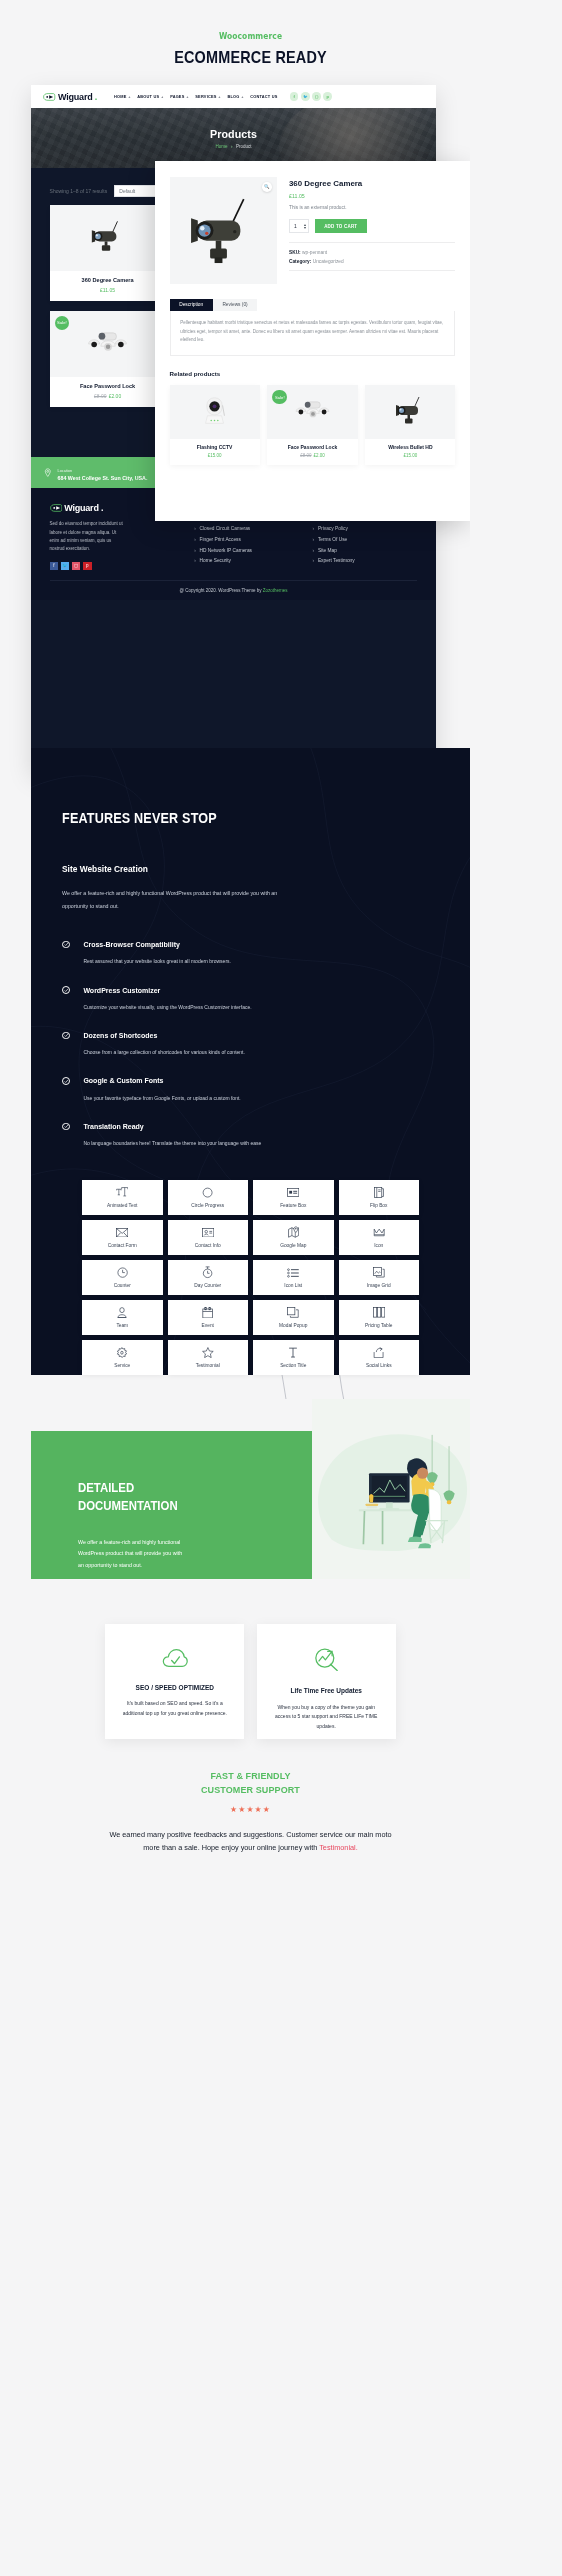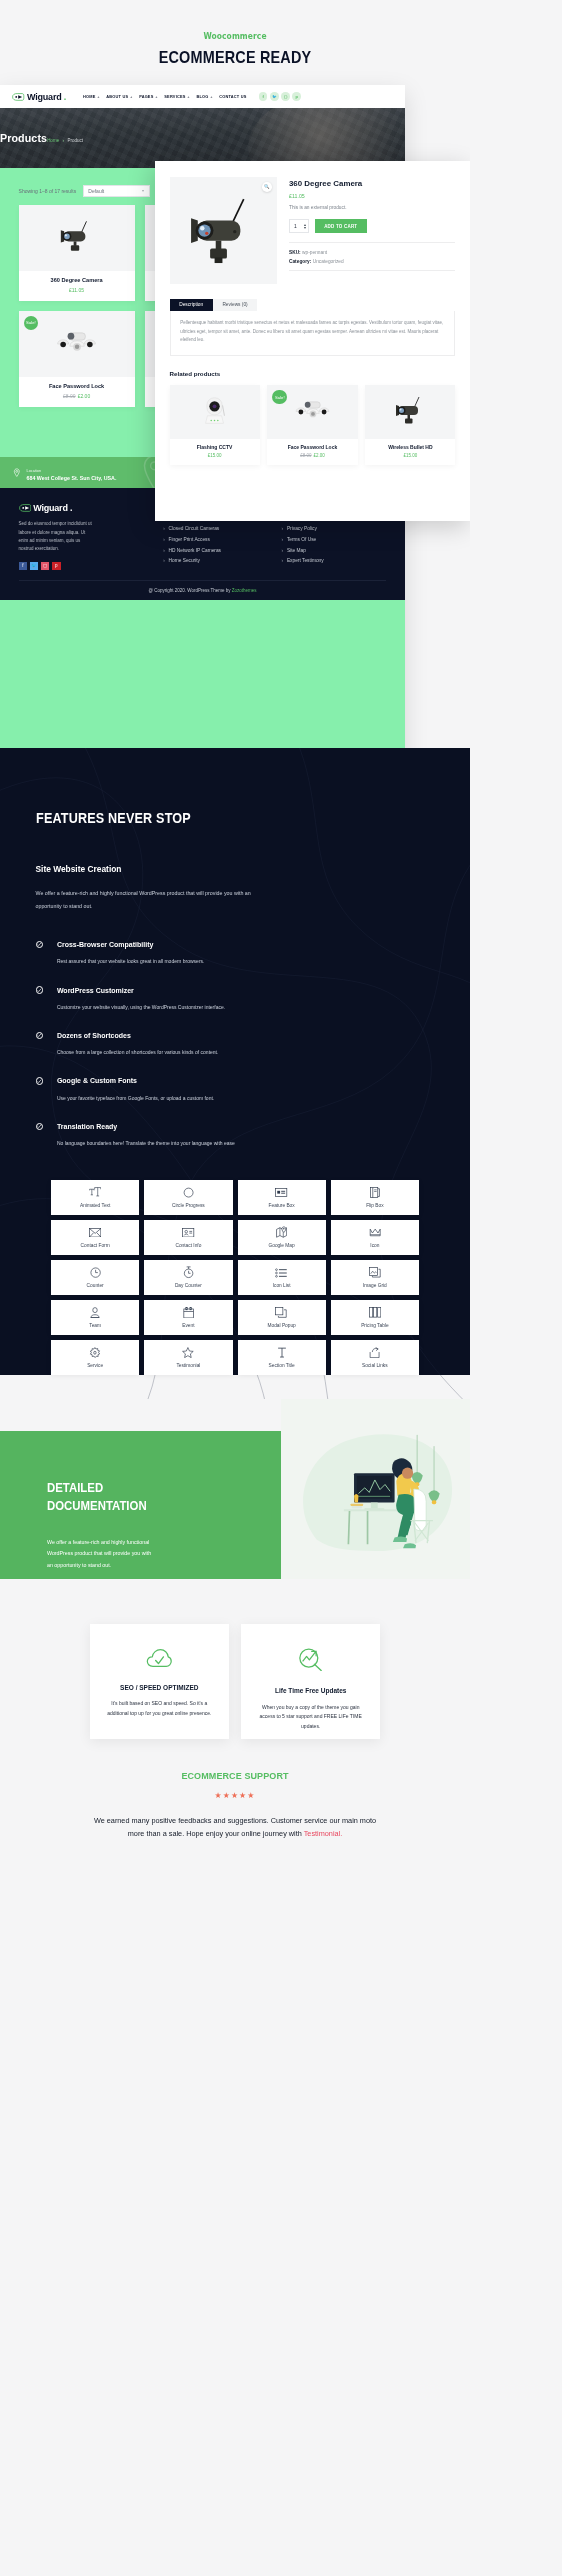--- a/index.html
+++ b/index.html
@@ -3,40 +3,40 @@
 <meta charset="utf-8">
 <style>
   * { box-sizing: border-box; margin: 0; padding: 0; }
   body {
     width: 562px;
     background: #f5f5f6;
     font-family: "Liberation Sans", sans-serif;
     color: #101828;
     -webkit-font-smoothing: antialiased;
   }
-  .page { width: 470px; position: relative; overflow: hidden; }
+  .page { width: 470px; position: relative; overflow: hidden; padding-left: 31px; }
 
   
   .hero-head { padding: 31px 0 12.4px; text-align: center; background: #f5f5f6; }
   .hero-sub {
     color: #55bd62; font-size: 8.4px; font-weight: 700; letter-spacing: 0.1px;
     font-family: "DejaVu Sans Condensed", "Liberation Sans", sans-serif;
   }
   .hero-title {
     margin-top: 7.9px; color: #0b1227; font-size: 15.7px; font-weight: 900;
     letter-spacing: 0.2px; transform: scaleX(.92); transform-origin: center;
   }
 
   
   .mockup-wrap { position: relative; height: 669px; background: #f5f5f6; }
 
   
   .win-back {
     position: absolute; left: 0; top: 5.6px; width: 405px; height: 686px;
-    background: #86efac; box-shadow: 0 7.9px 22.5px rgba(0,0,0,.13);
+    background: #0f172a; box-shadow: 0 7.9px 22.5px rgba(0,0,0,.13);
     overflow: hidden;
   }
   .site-header {
     height: 23.6px; background: #fff; display: flex; align-items: center;
     padding: 0 12.4px; position: relative; z-index: 3;
   }
   .logo { display: flex; align-items: center; gap: 2.2px; }
   .logo-mark { width: 12.4px; height: 7.9px; position: relative; }
   .logo-mark svg { display: block; }
   .logo-text { font-size: 9px; font-weight: 900; letter-spacing: -0.2px; color: #0b1227; }
@@ -50,21 +50,21 @@
   .social-head { display: flex; gap: 2.8px; margin-left: 12.4px; }
   .sh {
     width: 8.4px; height: 8.4px; border-radius: 50%; background: #d8f0da;
     display: flex; align-items: center; justify-content: center;
     font-size: 3.9px; color: #55bd62; font-weight: 700;
   }
 
   .page-banner {
     height: 60px; position: relative; overflow: hidden;
     background: linear-gradient(180deg,#3a4046 0%,#2c3237 45%,#272c31 100%);
-    display: flex; flex-direction: row; align-items: center; 
+    display: flex; flex-direction: column; align-items: center; justify-content: center;
   }
   .page-banner::before {
     content:""; position:absolute; inset:0; opacity:.5;
     background:
       repeating-linear-gradient(115deg, rgba(255,255,255,.05) 0 5px, rgba(0,0,0,.05) 5px 10px),
       repeating-linear-gradient(25deg, rgba(255,255,255,.045) 0 5px, rgba(0,0,0,.05) 5px 10px);
   }
   .page-banner::after {
     content:""; position:absolute; right:-22.5px; top:-17px; width:180px; height:112px;
     border-radius:50%; background: radial-gradient(circle at 40% 40%, rgba(150,140,130,.45), rgba(0,0,0,0) 65%);
@@ -1023,20 +1023,21 @@
             <line x1="29" y1="29" x2="41" y2="40" stroke="#55bd62" stroke-width="2.4" stroke-linecap="round"></line>
           </svg>
       </span>
       <div class="info-title">Life Time Free Updates</div>
       <div class="info-text">When you buy a copy of the theme you gain access to 5 star support and FREE LIFe TIME updates.</div>
     </div>
   </div>
 
   <div class="support-sec">
     <div class="sup-title">
-      <div>ECOMMERCE SUPPORT</div>
+      <div>FAST &amp; FRIENDLY</div>
+      <div>CUSTOMER SUPPORT</div>
     </div>
     <div class="stars">★★★★★</div>
     <div class="sup-text"><span>We earned many positive feedbacks and suggestions. Customer service our main moto more than a sale. Hope enjoy your online journey with </span><span class="brand">Testimonial.</span></div>
   </div>
 
 </div>
 
 
 </body></html>

